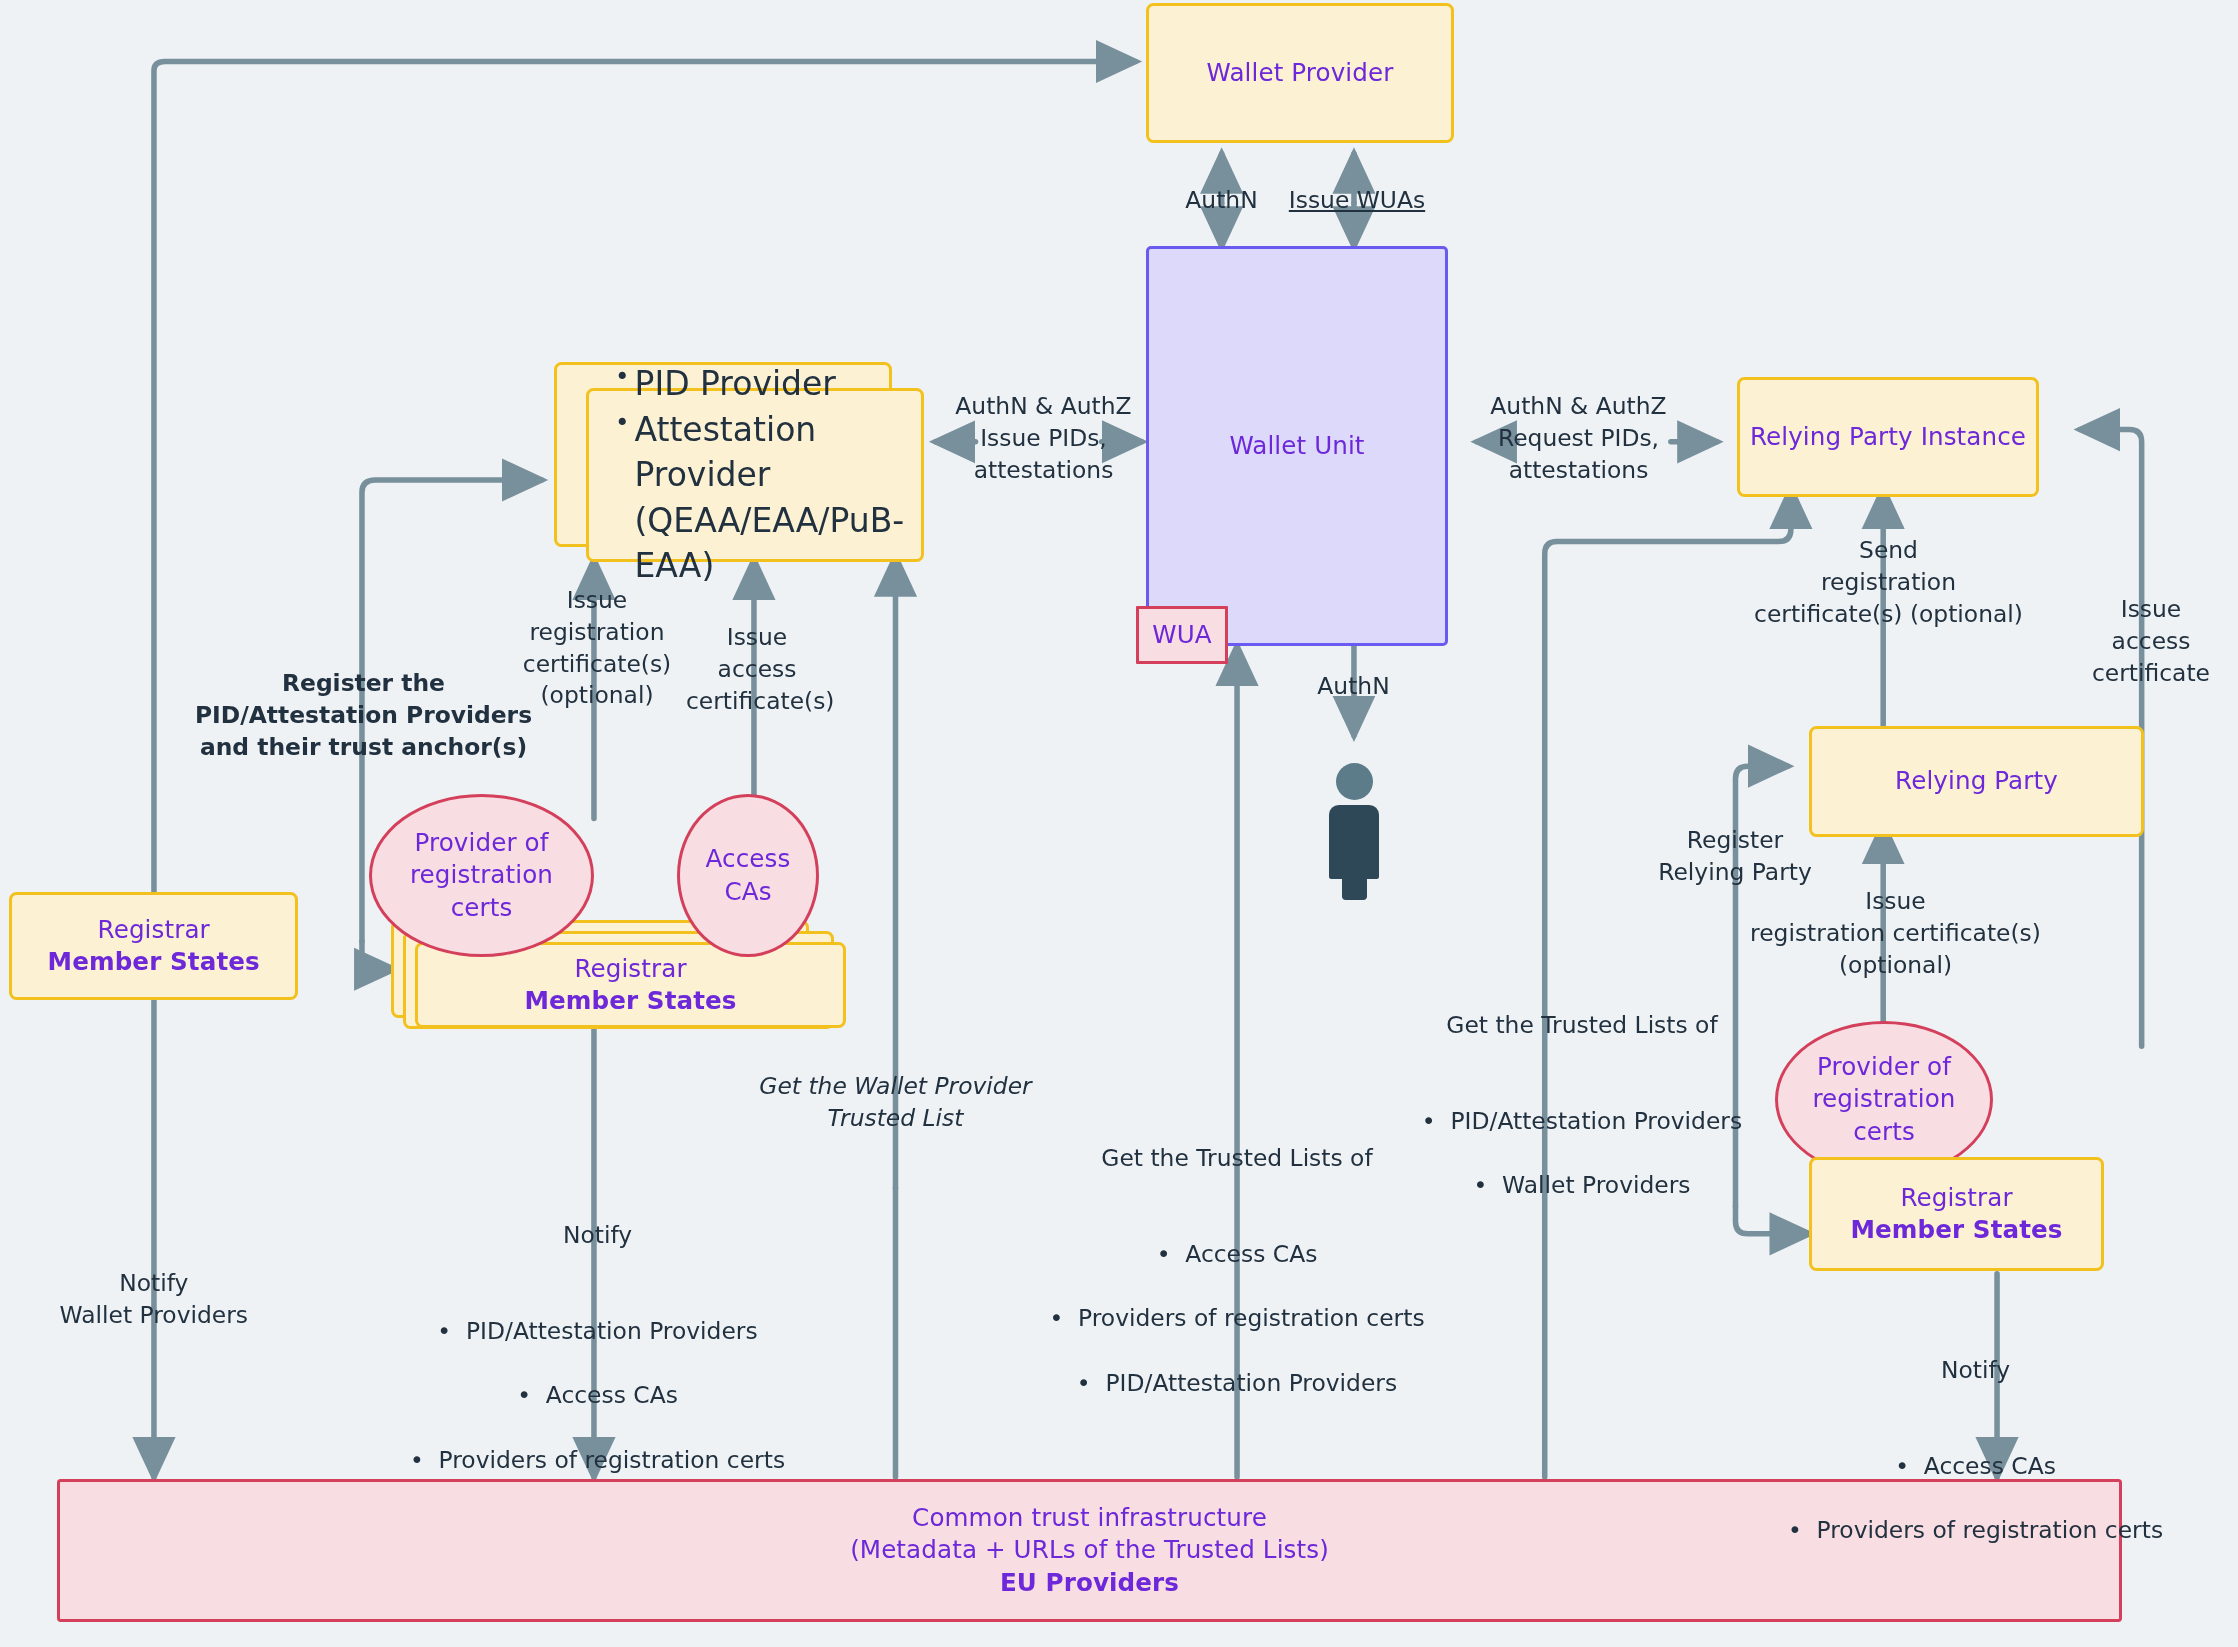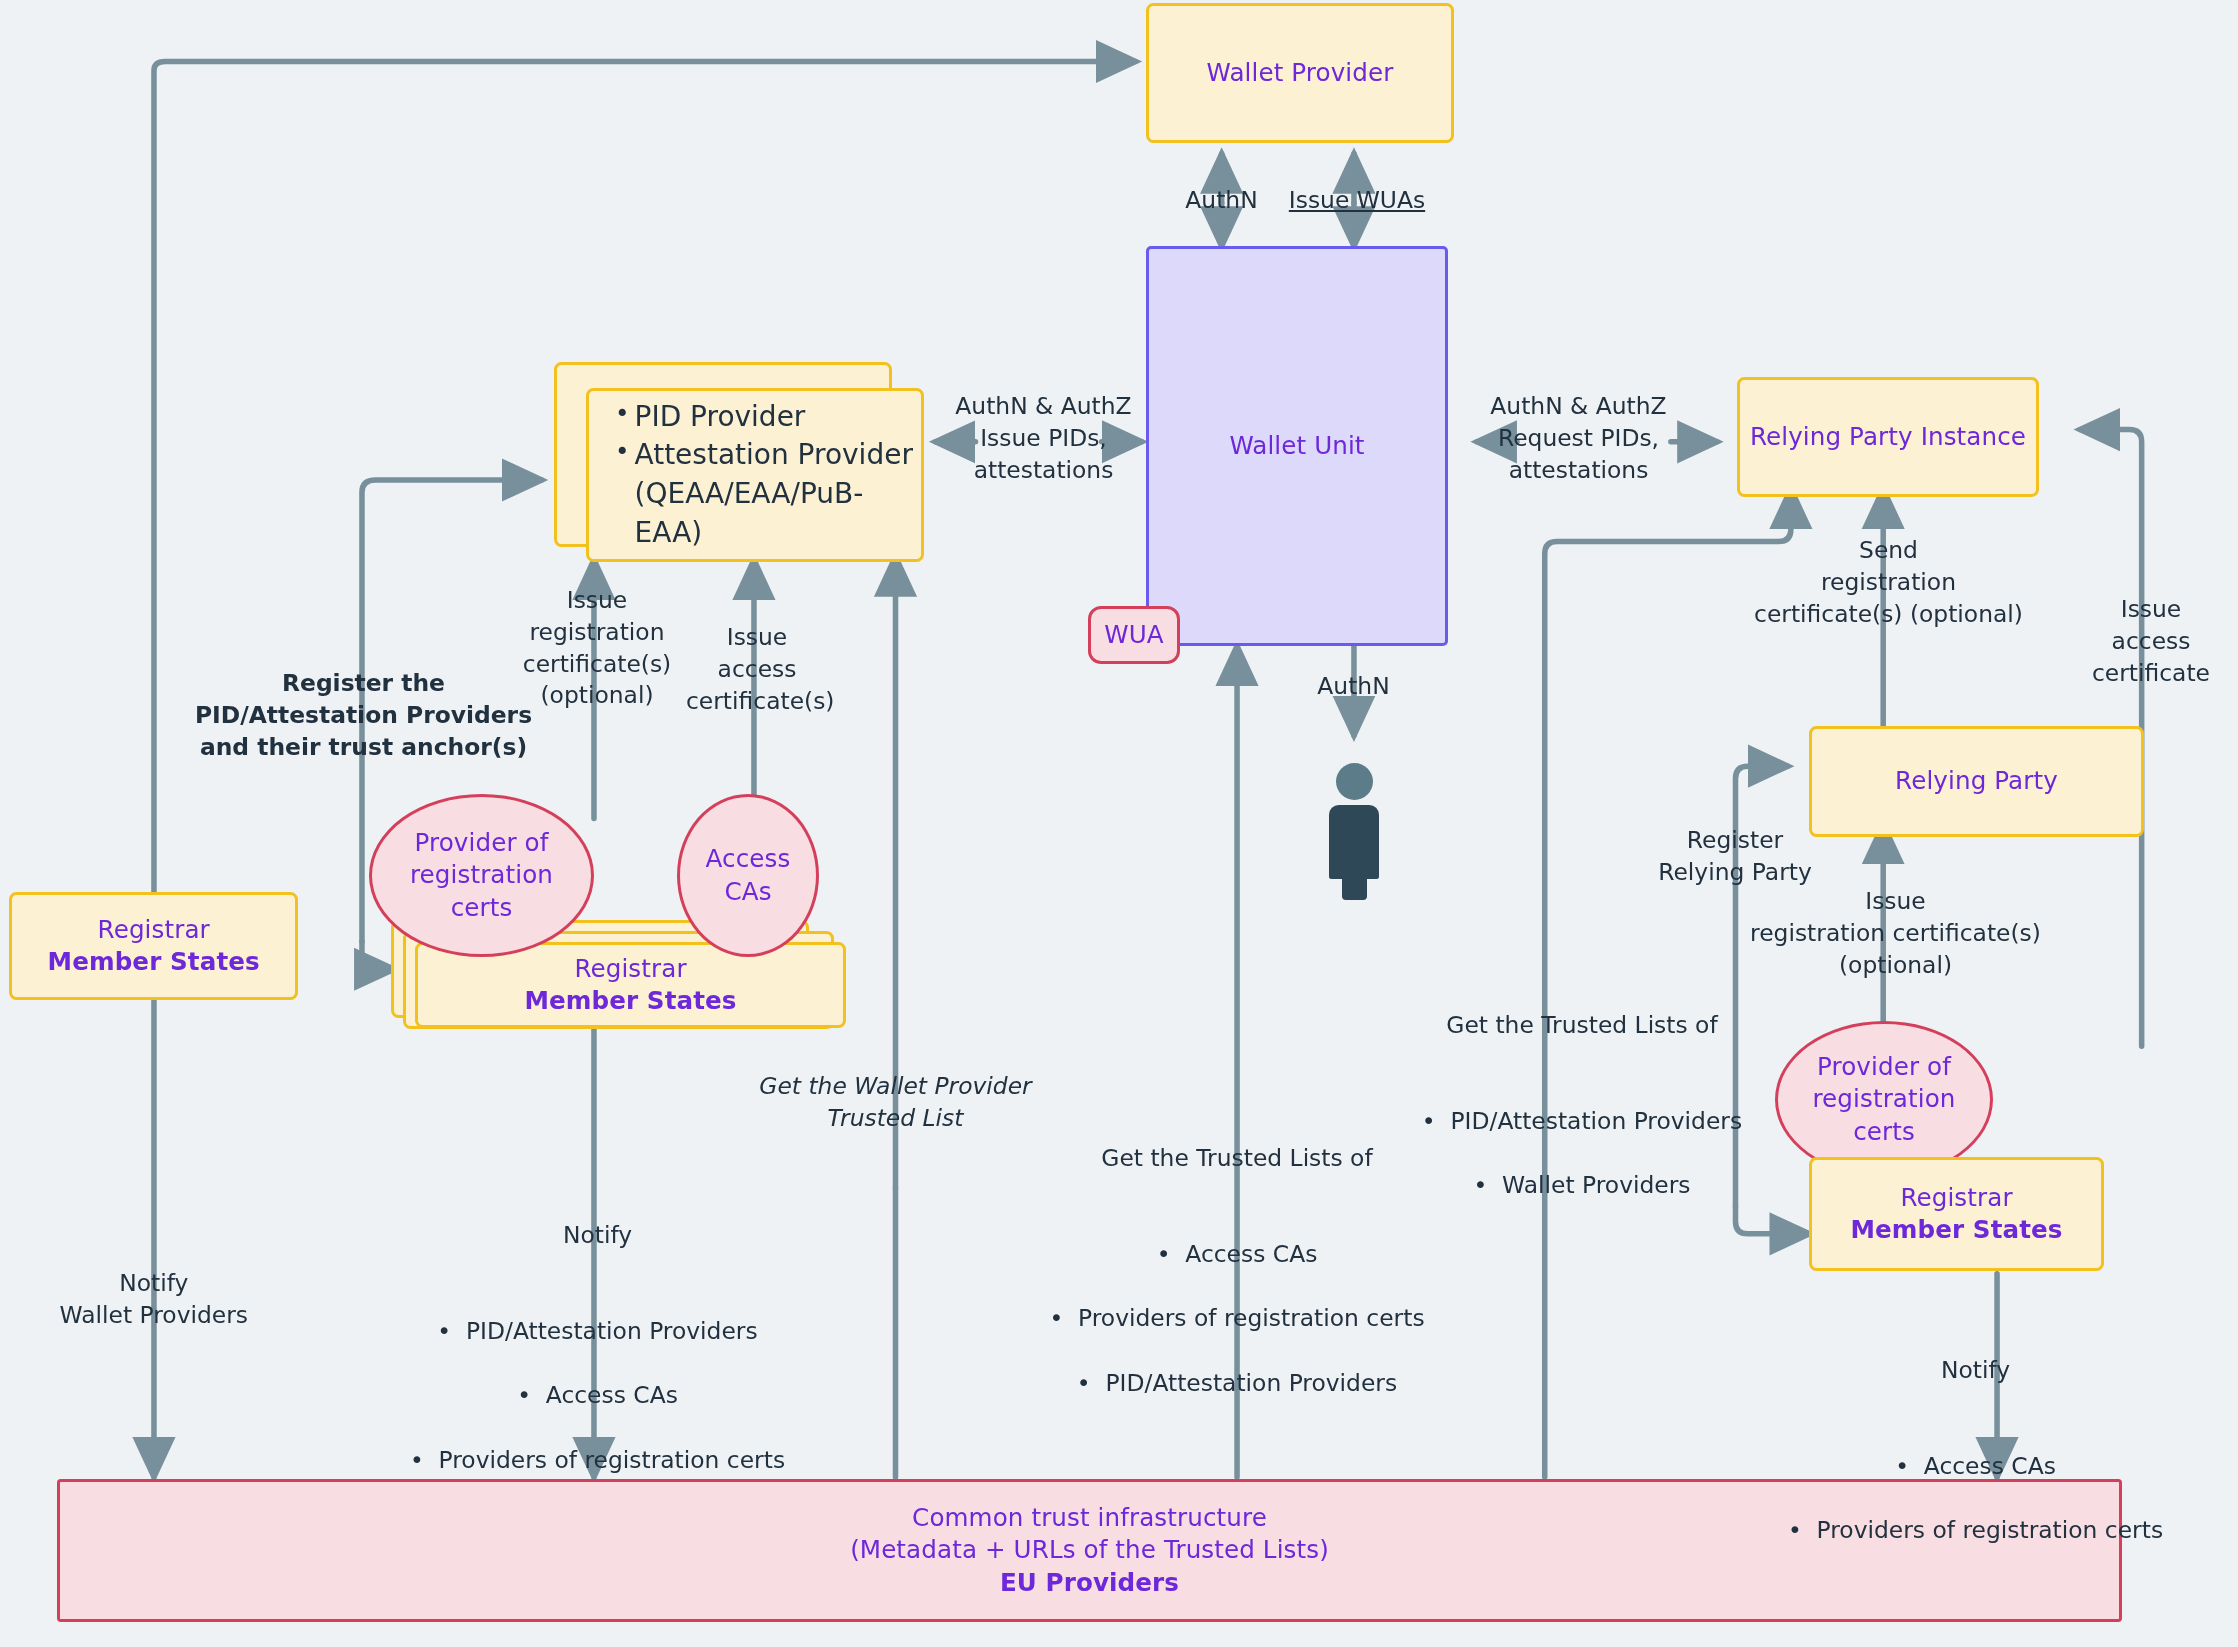--- a/index.html
+++ b/index.html
@@ -5,29 +5,29 @@
   html,body{margin:0;padding:0;background:#eef2f5;}
   body{font-family:"DejaVu Sans","Liberation Sans",sans-serif;}
   #stage{position:relative;width:2239px;height:1648px;background:#eef2f5;overflow:hidden;}
   svg#wires{position:absolute;left:0;top:0;width:2239px;height:1648px;}
 
   .node{position:absolute;box-sizing:border-box;display:flex;flex-direction:column;
         align-items:center;justify-content:center;text-align:center;}
   .boxy{background:#fdf1d3;border:3.1px solid #f3c11d;border-radius:7.4px;}
   .boxv{background:#ddd9fb;border:3.1px solid #6a5bf0;border-radius:5px;}
   .boxp{background:#f8dee2;border:3.1px solid #d4405c;border-radius:6.2px;}
-  .boxp-sq{background:#f8dee2;border:3.1px solid #d4405c;border-radius:13px;}
+  .boxp-sq{background:#f8dee2;border:3.1px solid #d4405c;border-radius:1px;margin-left:48px;}
   .ellipse{background:#f8dee2;border:3.1px solid #d4405c;border-radius:50%;}
 
   .ttl{color:#6d28d9;font-size:24.6px;line-height:1.32;letter-spacing:0.1px;}
   .bold{font-weight:bold;}
   .lbl{position:absolute;color:#22313f;font-size:23.4px;line-height:1.36;text-align:center;
        white-space:pre-line;}
   .bullets{list-style:none;margin:0;padding:0;text-align:left;}
-  .bullets li{position:relative;padding-left:27px;color:#22313f;font-size:28px;line-height:1.38;}
+  .bullets li{position:relative;padding-left:27px;color:#22313f;font-size:33px;line-height:1.38;}
   .bullets li:before{content:"\2022";position:absolute;left:7.4px;top:-1.2px;font-size:24.6px;}
   .ctrlist{margin:0;padding:0;list-style:none;}
   .ctrlist li{color:#22313f;font-size:23.4px;line-height:1.38;text-align:center;}
   .ctrlist li:before{content:"\2022\00a0\00a0";}
 
   .person{position:absolute;}
   .person .head{width:37px;height:37px;border-radius:50%;background:#5d7c8a;margin:0 auto;}
   .person .body{width:50px;height:74px;background:#2f4858;margin:4.9px auto 0;
                 border-radius:9.8px 9.8px 2.5px 2.5px;position:relative;}
   .person .body:after{content:"";position:absolute;left:13px;bottom:-21px;width:24.6px;height:24.6px;

